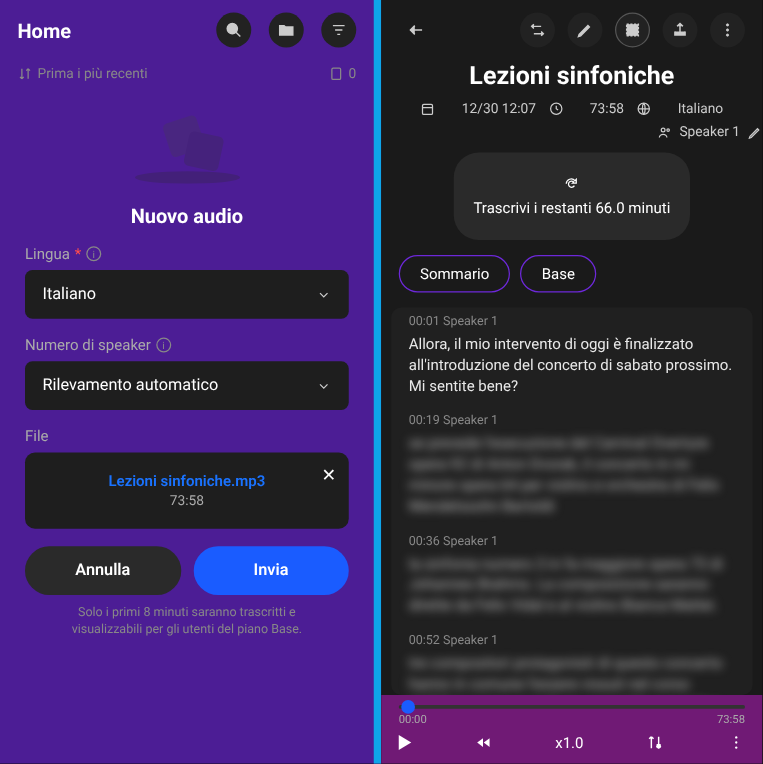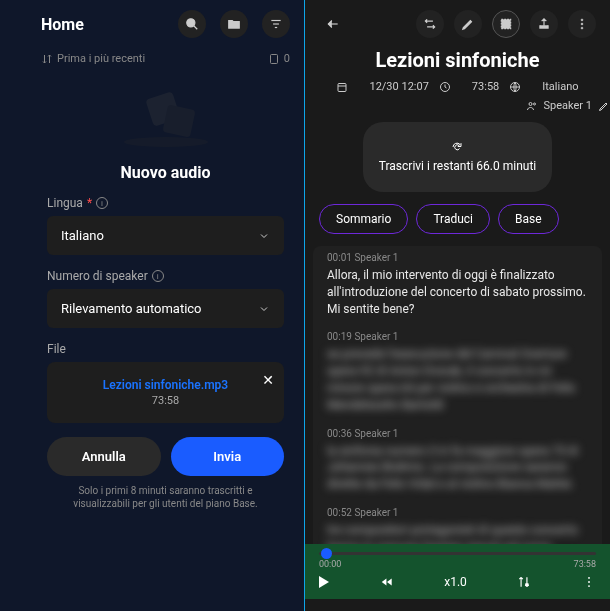--- a/index.html
+++ b/index.html
@@ -6,21 +6,21 @@
 body {
   font-family: -apple-system, BlinkMacSystemFont, "Segoe UI", Roboto, sans-serif;
   background: #0a0a0a;
   color: #fff;
   width: 610px;
   height: 611px;
   display: flex;
   overflow: hidden;
 }
 .panel { height: 611px; position: relative; }
-.left { width: 305px; background: #0f172a; border-right: 1px solid #0ea5e9; padding-left: 27px; }
+.left { width: 305px; background: #4c1d95; border-right: 6px solid #0ea5e9; }
 .right { width: 305px; background: #1a1a1a; }
 
 
 .left-header { display: flex; align-items: center; padding: 10px 14px; justify-content: space-between; }
 .home-title { font-size: 16px; font-weight: 700; }
 .hdr-icons { display: flex; gap: 14px; }
 .icon-btn { width: 28px; height: 28px; border-radius: 50%; background: #222; display: flex; align-items: center; justify-content: center; cursor: pointer; }
 .icon-btn svg { width: 14px; height: 14px; fill: #ccc; stroke: #ccc; }
 
 .sort-row { display: flex; justify-content: space-between; align-items: center; padding: 4px 14px 10px; font-size: 11px; color: #888; }
@@ -63,21 +63,21 @@
 .trans-btn { margin: 0 auto 12px; background:#2a2a2a; border-radius:20px; padding:19px 16px; font-size:12px; display:flex; gap:6px; align-items:center; width:fit-content; cursor:pointer;flex-direction:column; }
 .chip-row { display:flex; gap:8px; padding:0 14px 12px; }
 .chip { border:1px solid #6d28d9; border-radius:18px; padding:7px 16px; font-size:12px; cursor:pointer; }
 
 .transcript { padding:6px 14px; background:#202020; margin:0 8px; border-radius:8px; height:310px; overflow:hidden; }
 .seg { margin-bottom:14px; }
 .seg-hdr { font-size:10px; color:#888; margin-bottom:4px; }
 .seg-text { font-size:12px; line-height:1.4; color:#e8e8e8; }
 .seg-text.blur { filter: blur(4px); color:#bbb; user-select:none; }
 
-.player { position:absolute; bottom:12px; left:0; right:0; padding:8px 14px 10px; background:#14532d; }
+.player { position:absolute; bottom:0; left:0; right:0; padding:8px 14px 10px; background:#701a75; }
 .prog-track { height:3px; background:#333; border-radius:2px; position:relative; margin-bottom:4px; }
 .prog-dot { position:absolute; left:2px; top:-4px; width:11px; height:11px; border-radius:50%; background:#1a5cff; cursor:pointer; }
 .times { display:flex; justify-content:space-between; font-size:9px; color:#aaa; margin-bottom:6px; }
 .controls { display:flex; justify-content:space-between; align-items:center; font-size:12px; }
 .controls span, .controls div { cursor:pointer; display:flex; align-items:center; }
 .play-tri { width:0; height:0; border-left:10px solid #fff; border-top:6px solid transparent; border-bottom:6px solid transparent; }
 .mini-svg { width:12px; height:12px; }
 </style>
 </head>
 <body>
@@ -247,21 +247,20 @@
 
   <div class="trans-btn">
     <svg class="mini-svg" viewBox="0 0 24 24" fill="none" stroke="#fff" stroke-width="2">
         <path d="M4 12a8 8 0 0 1 14-5l2-2v6h-6l2-2a5 5 0 1 0 1 6"></path>
       </svg>
     <span>Trascrivi i restanti 66.0 minuti</span>
   </div>
 
   <div class="chip-row">
     <div class="chip">Sommario</div>
-    <div class="chip">Traduci</div>
     <div class="chip">Base</div>
   </div>
 
   <div class="transcript" id="transcript">
       <div class="seg">
         <div class="seg-hdr">00:01 Speaker 1</div>
         <div class="seg-text">Allora, il mio intervento di oggi è finalizzato all'introduzione del concerto di sabato prossimo. Mi sentite bene?</div>
       </div>
       <div class="seg">
         <div class="seg-hdr">00:19 Speaker 1</div>

